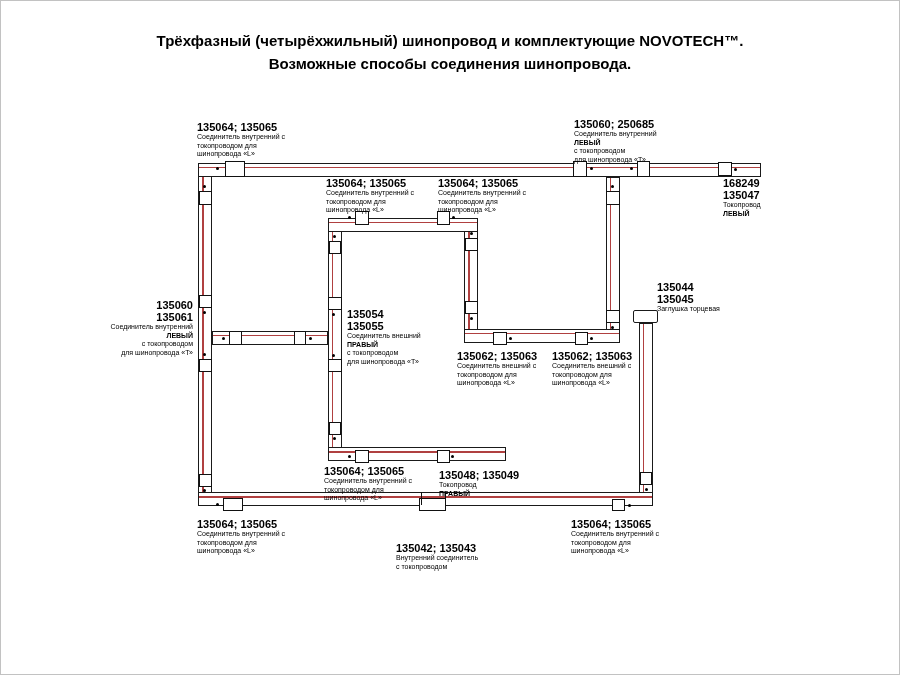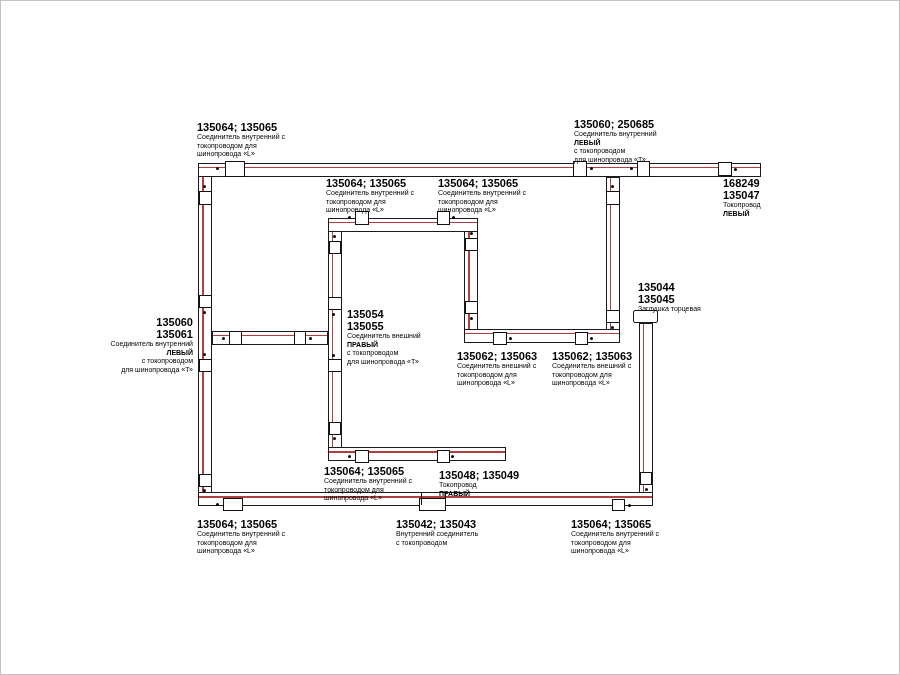--- a/index.html
+++ b/index.html
@@ -34,20 +34,24 @@
   .plabel .code { font-size:11px; font-weight:bold; line-height:12px; white-space:nowrap; }
   .plabel .desc { font-size:7px; line-height:8.5px; white-space:pre-line; }
   .plabel .desc.bold { font-weight:bold; }
   .plabel.ra { text-align:right; }
 </style>
 </head>
 <body>
 
 <div class="page">
 
+  <div class="title">
+    <div>Трёхфазный (четырёхжильный) шинопровод и комплектующие NOVOTECH™.</div>
+    <div>Возможные способы соединения шинопровода.</div>
+  </div>
 
   <div class="track v" style="left:197px;top:162px;width:14px;height:343px"></div>
   <div class="track v" style="left:638px;top:322px;width:14px;height:183px"></div>
   <div class="track v" style="left:605px;top:176px;width:14px;height:166px"></div>
   <div class="track v" style="left:463px;top:217px;width:14px;height:125px"></div>
   <div class="track v" style="left:327px;top:217px;width:14px;height:243px"></div>
   <div class="track h" style="left:211px;top:330px;width:116px;height:14px"></div>
   <div class="track h" style="left:197px;top:162px;width:563px;height:14px"></div>
   <div class="track h" style="left:197px;top:491px;width:455px;height:14px"></div>
   <div class="track h" style="left:463px;top:328px;width:156px;height:14px"></div>
@@ -143,21 +147,21 @@
 для шинопровода «Т»</div>
   </div>
 
   <div class="plabel" style="left:722px;top:176px">
     <div class="code">168249</div>
     <div class="code">135047</div>
     <div class="desc">Токопровод</div>
     <div class="desc bold">ЛЕВЫЙ</div>
   </div>
 
-  <div class="plabel ra" style="left:60px;top:315px;width:132px">
+  <div class="plabel ra" style="left:60px;top:298px;width:132px">
     <div class="code">135060</div>
     <div class="code">135061</div>
     <div class="desc">Соединитель внутренний</div>
     <div class="desc bold">ЛЕВЫЙ</div>
     <div class="desc">с токопроводом
 для шинопровода «Т»</div>
   </div>
 
   <div class="plabel" style="left:346px;top:307px">
     <div class="code">135054</div>
@@ -175,21 +179,21 @@
 шинопровода «L»</div>
   </div>
 
   <div class="plabel" style="left:551px;top:349px">
     <div class="code">135062; 135063</div>
     <div class="desc">Соединитель внешний с
 токопроводом для
 шинопровода «L»</div>
   </div>
 
-  <div class="plabel" style="left:637px;top:280px">
+  <div class="plabel" style="left:656px;top:280px">
     <div class="code">135044</div>
     <div class="code">135045</div>
     <div class="desc">Заглушка торцевая</div>
   </div>
 
   <div class="plabel" style="left:323px;top:464px">
     <div class="code">135064; 135065</div>
     <div class="desc">Соединитель внутренний с
 токопроводом для
 шинопровода «L»</div>
@@ -201,21 +205,21 @@
     <div class="desc bold">ПРАВЫЙ</div>
   </div>
 
   <div class="plabel" style="left:196px;top:517px">
     <div class="code">135064; 135065</div>
     <div class="desc">Соединитель внутренний с
 токопроводом для
 шинопровода «L»</div>
   </div>
 
-  <div class="plabel" style="left:395px;top:517px">
+  <div class="plabel" style="left:395px;top:541px">
     <div class="code">135042; 135043</div>
     <div class="desc">Внутренний соединитель
 с токопроводом</div>
   </div>
 
   <div class="plabel" style="left:570px;top:517px">
     <div class="code">135064; 135065</div>
     <div class="desc">Соединитель внутренний с
 токопроводом для
 шинопровода «L»</div>

